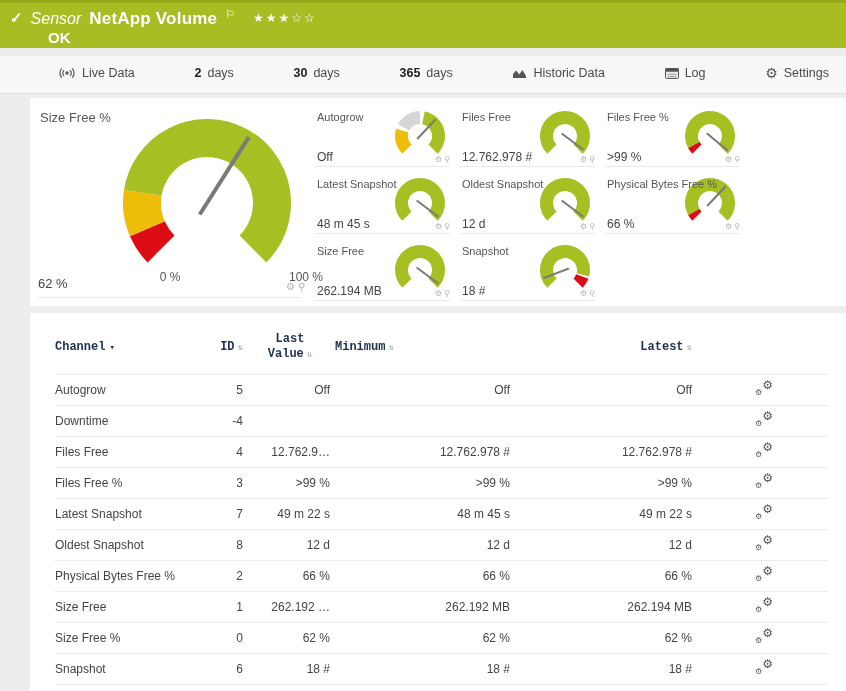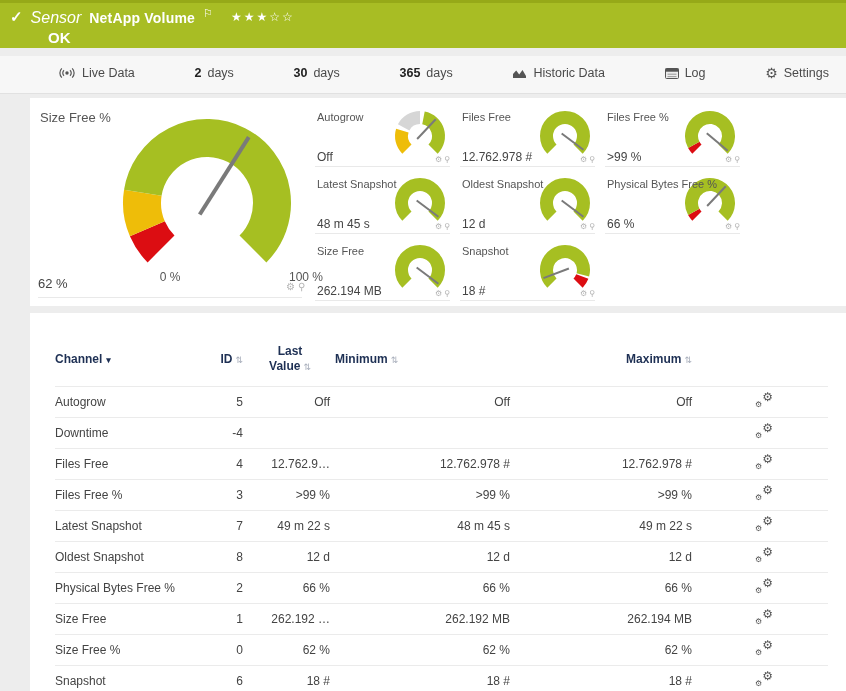--- a/index.html
+++ b/index.html
@@ -6,21 +6,21 @@
   body{width:846px;height:691px;overflow:hidden;background:#ededed;
        font-family:"Liberation Sans", sans-serif;-webkit-font-smoothing:antialiased;}
   .page{position:relative;width:846px;height:691px;}
 
   
   .topbar{position:absolute;left:0;top:0;right:0;height:45px;background:#a8bd24;
           border-top:3px solid #96a918;color:#fff;}
   .title-row{display:flex;align-items:baseline;gap:8px;padding:6px 0 0 10px;}
   .check{font-size:15px;font-weight:bold;transform:translateY(-1px);}
   .stype{font-style:italic;font-size:16px;}
-  .sname{font-weight:bold;font-size:14px;letter-spacing:.2px;}
+  .sname{font-weight:bold;font-size:17px;letter-spacing:.2px;}
   .flag{font-size:11px;position:relative;top:-6px;}
   .stars{font-size:12px;letter-spacing:2px;position:relative;top:-2px;margin-left:10px;cursor:pointer;}
   .ok{position:absolute;left:48px;top:26px;font-size:15px;font-weight:bold;}
 
   
   .tabbar{position:absolute;left:0;top:56px;right:0;height:38px;background:#f7f7f7;
           border-bottom:1px solid #e1e1e1;display:flex;justify-content:space-between;
           align-items:stretch;padding:0 14px 0 55px;box-sizing:border-box;}
   .tab{display:flex;align-items:center;gap:6px;font-size:12.5px;color:#4a4a4a;
        cursor:pointer;border-bottom:3px solid transparent;padding:0 3px;}
@@ -47,22 +47,22 @@
   .sg-cell{position:relative;height:60px;border-bottom:1px solid #e9e9e9;}
   .sg-label{position:absolute;left:2px;top:5px;font-size:11px;color:#555;white-space:nowrap;z-index:2;}
   .sg-gauge{position:absolute;right:4px;top:4px;width:52px;height:52px;}
   .sg-value{position:absolute;left:2px;top:44px;font-size:12px;color:#444;white-space:nowrap;}
   .sg-icons{position:absolute;right:0;top:50px;color:#b3b3b3;font-size:8px;display:flex;gap:2px;}
   .mini-gear,.mini-pin{cursor:pointer;line-height:1;}
 
   
   .table-panel{top:313px;bottom:0;}
   .tgrid{display:grid;grid-template-columns:150px 40px 90px 180px 185px 1fr;align-items:center;}
-  .thead{margin:12px 18px 0 25px;padding-top:19px;padding-bottom:12px;
-         font-size:12px;font-weight:bold;color:#1e3054;}
+  .thead{margin:0 18px 0 25px;padding-top:19px;padding-bottom:12px;
+         font-size:12px;font-weight:bold;color:#1e3054;font-family:Liberation Mono, monospace;}
   .th{white-space:nowrap;}
   .th-channel{text-align:left;cursor:pointer;}
   .th-id{text-align:right;padding-right:2px;cursor:pointer;}
   .th-last{text-align:center;line-height:1.25;cursor:pointer;}
   .th-min{padding-right:5px;cursor:pointer;}
   .th-max{text-align:right;padding-right:8px;cursor:pointer;}
   .sort{font-size:9px;color:#a7adba;margin-left:3px;font-weight:normal;}
   .sortd{font-size:9px;color:#1e3054;margin-left:4px;}
   .tbody{margin:0 18px 0 25px;}
   .row{height:30px;border-top:1px solid #ebebeb;font-size:12px;color:#444;cursor:pointer;}
@@ -265,21 +265,21 @@
         <span>ID</span><span class="sort">⇅</span>
       </div>
       <div class="th th-last">
         <div>Last</div>
         <div><span>Value</span><span class="sort">⇅</span></div>
       </div>
       <div class="th th-min">
         <span>Minimum</span><span class="sort">⇅</span>
       </div>
       <div class="th th-max">
-        <span>Maximum</span><span class="sort">⇅</span>
+        <span>Latest</span><span class="sort">⇅</span>
       </div>
       <div class="th"></div>
     </div>
     <div class="tbody">
         <div class="row tgrid">
     <div class="c-channel">Autogrow</div>
     <div class="c-id">5</div>
     <div class="c-last">Off</div>
     <div class="c-min">Off</div>
     <div class="c-max">Off</div>

